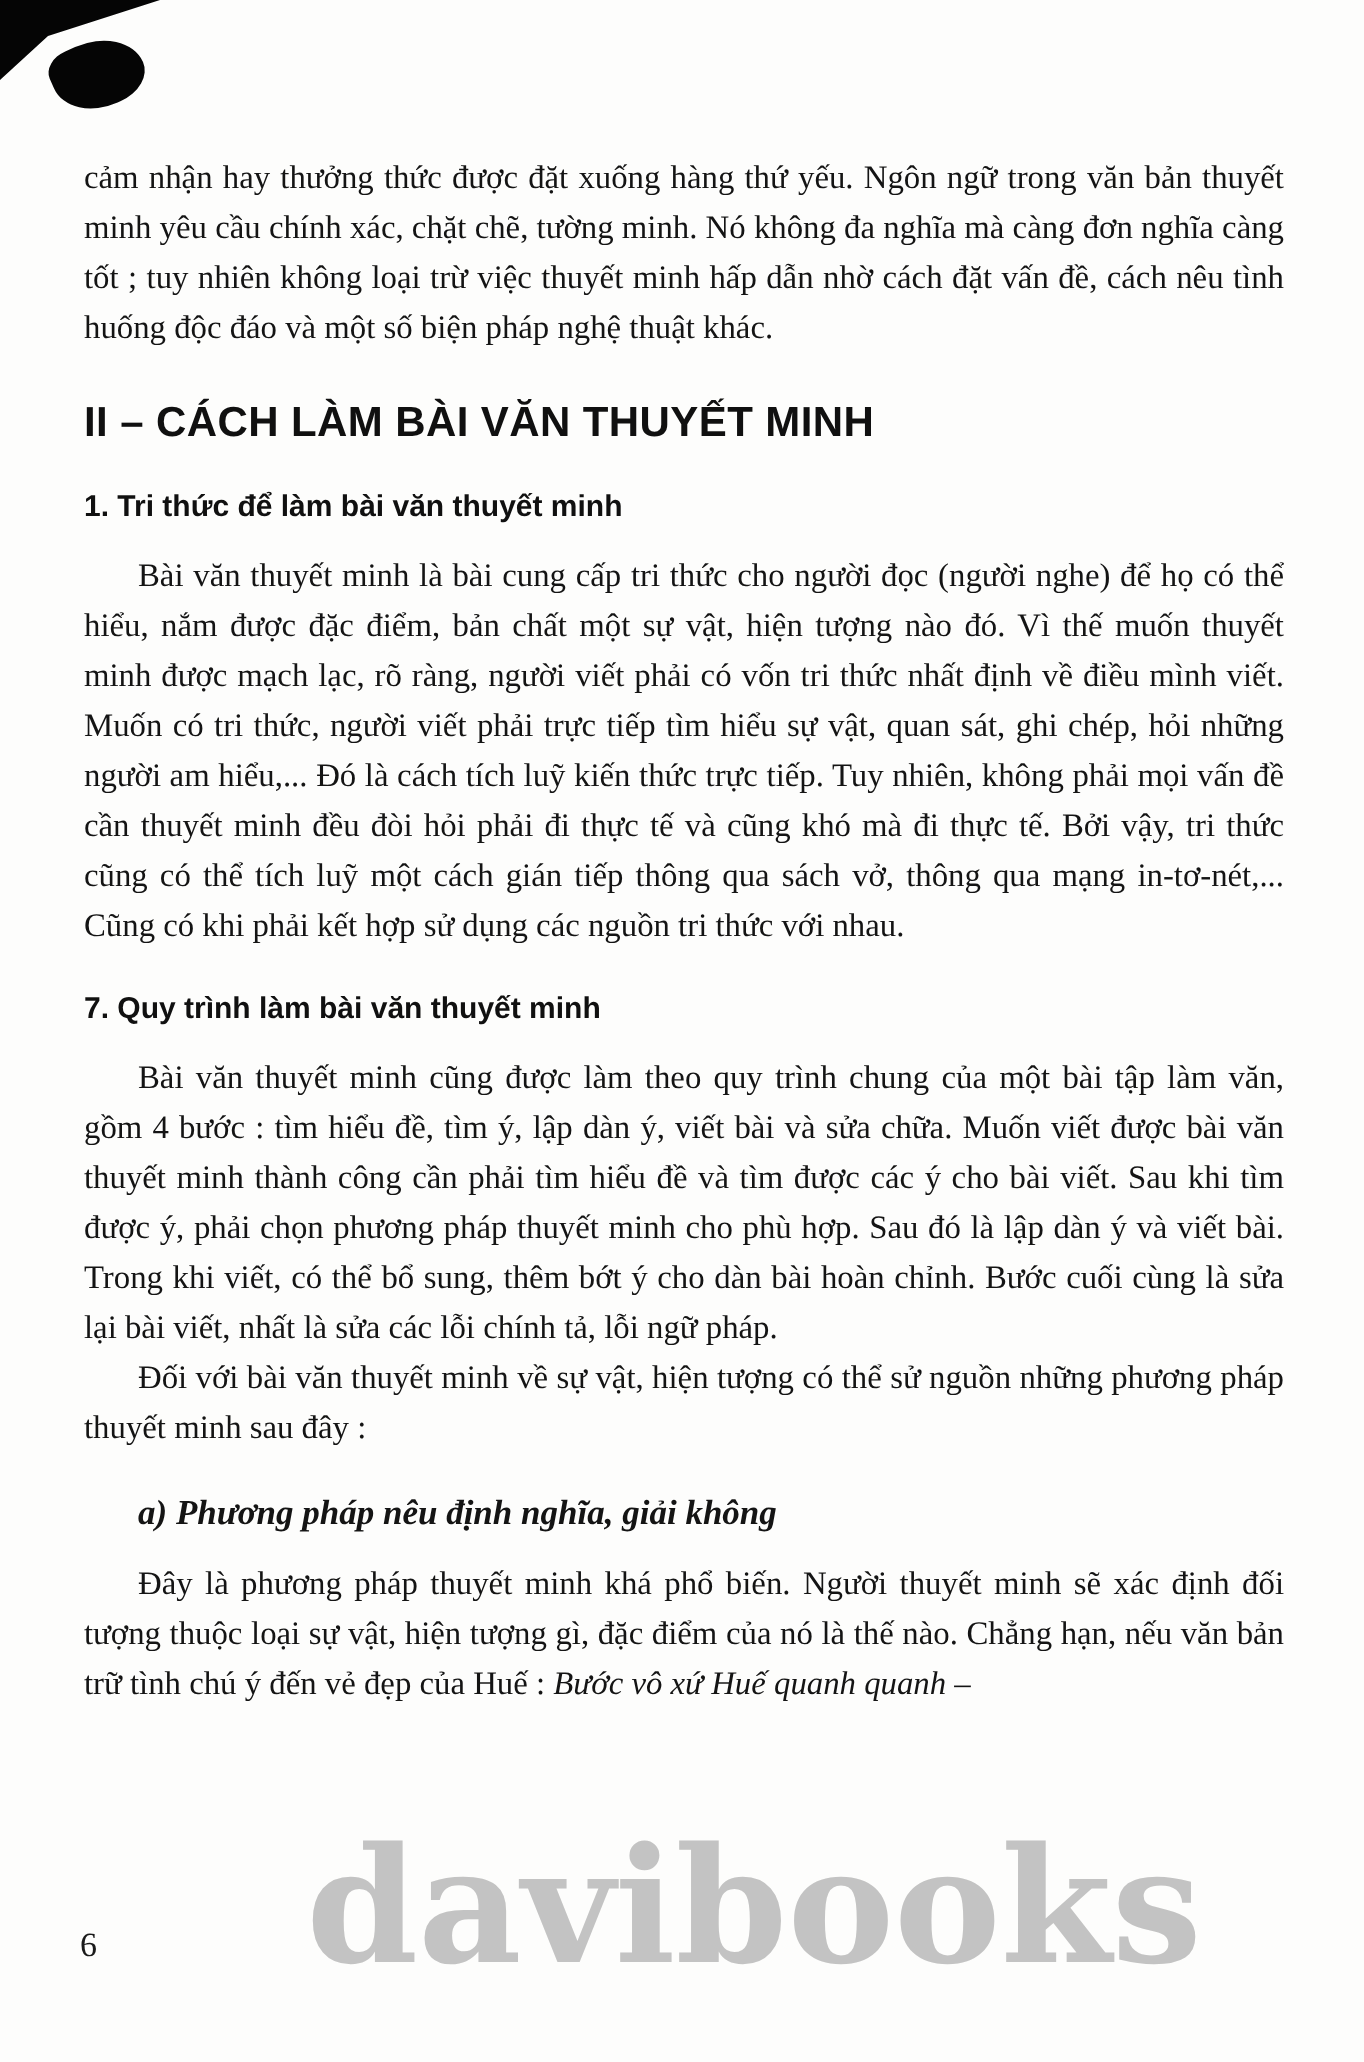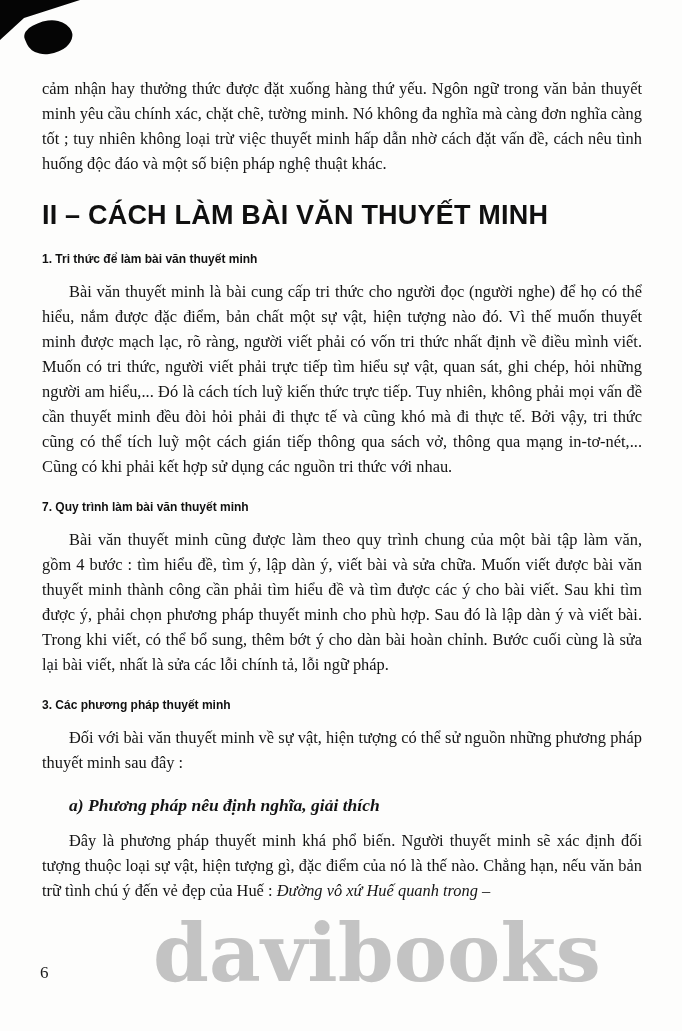--- a/index.html
+++ b/index.html
@@ -26,29 +26,29 @@
   p.body {
     font-size: 16.4px;
     line-height: 25px;
     text-align: justify;
     margin: 0;
   }
   p.indent { text-indent: 27px; }
   h2.section-heading {
     font-family: "Liberation Sans", sans-serif;
     font-weight: bold;
-    font-size: 27px;
+    font-size: 21px;
     letter-spacing: 0.2px;
     color: #101010;
     margin: 24px 0 14px 0;
   }
   h3.sub-heading {
     font-family: "Liberation Sans", sans-serif;
     font-weight: bold;
-    font-size: 12px;
+    font-size: 15px;
     color: #101010;
     margin: 21px 0 13px 0;
   }
   h4.method-heading {
     font-family: "Liberation Serif", serif;
     font-weight: bold;
     font-style: italic;
     font-size: 17.5px;
     margin: 20px 0 12px 0;
     text-indent: 27px;
@@ -125,25 +125,24 @@
     <p class="body">cảm nhận hay thưởng thức được đặt xuống hàng thứ yếu. Ngôn ngữ trong văn bản thuyết minh yêu cầu chính xác, chặt chẽ, tường minh. Nó không đa nghĩa mà càng đơn nghĩa càng tốt ; tuy nhiên không loại trừ việc thuyết minh hấp dẫn nhờ cách đặt vấn đề, cách nêu tình huống độc đáo và một số biện pháp nghệ thuật khác.</p>
 
     <h2 class="section-heading">II – CÁCH LÀM BÀI VĂN THUYẾT MINH</h2>
 
     <h3 class="sub-heading">1. Tri thức để làm bài văn thuyết minh</h3>
     <p class="body indent">Bài văn thuyết minh là bài cung cấp tri thức cho người đọc (người nghe) để họ có thể hiểu, nắm được đặc điểm, bản chất một sự vật, hiện tượng nào đó. Vì thế muốn thuyết minh được mạch lạc, rõ ràng, người viết phải có vốn tri thức nhất định về điều mình viết. Muốn có tri thức, người viết phải trực tiếp tìm hiểu sự vật, quan sát, ghi chép, hỏi những người am hiểu,... Đó là cách tích luỹ kiến thức trực tiếp. Tuy nhiên, không phải mọi vấn đề cần thuyết minh đều đòi hỏi phải đi thực tế và cũng khó mà đi thực tế. Bởi vậy, tri thức cũng có thể tích luỹ một cách gián tiếp thông qua sách vở, thông qua mạng in-tơ-nét,... Cũng có khi phải kết hợp sử dụng các nguồn tri thức với nhau.</p>
 
     <h3 class="sub-heading">7. Quy trình làm bài văn thuyết minh</h3>
     <p class="body indent">Bài văn thuyết minh cũng được làm theo quy trình chung của một bài tập làm văn, gồm 4 bước : tìm hiểu đề, tìm ý, lập dàn ý, viết bài và sửa chữa. Muốn viết được bài văn thuyết minh thành công cần phải tìm hiểu đề và tìm được các ý cho bài viết. Sau khi tìm được ý, phải chọn phương pháp thuyết minh cho phù hợp. Sau đó là lập dàn ý và viết bài. Trong khi viết, có thể bổ sung, thêm bớt ý cho dàn bài hoàn chỉnh. Bước cuối cùng là sửa lại bài viết, nhất là sửa các lỗi chính tả, lỗi ngữ pháp.</p>
 
-    <h3 class="sub-heading">3. Các phương pháp thuyết minh</h3>
     <p class="body indent">Đối với bài văn thuyết minh về sự vật, hiện tượng có thể sử nguồn những phương pháp thuyết minh sau đây :</p>
 
-    <h4 class="method-heading">a) Phương pháp nêu định nghĩa, giải thích</h4>
-    <p class="body indent"><span>Đây là phương pháp thuyết minh khá phổ biến. Người thuyết minh sẽ xác định đối tượng thuộc loại sự vật, hiện tượng gì, đặc điểm của nó là thế nào. Chẳng hạn, nếu văn bản trữ tình chú ý đến vẻ đẹp của Huế : </span><span class="quote-italic">Đường vô xứ Huế quanh trong –</span></p>
+    <h4 class="method-heading">a) Phương pháp nêu định nghĩa, giải không</h4>
+    <p class="body indent"><span>Đây là phương pháp thuyết minh khá phổ biến. Người thuyết minh sẽ xác định đối tượng thuộc loại sự vật, hiện tượng gì, đặc điểm của nó là thế nào. Chẳng hạn, nếu văn bản trữ tình chú ý đến vẻ đẹp của Huế : </span><span class="quote-italic">Bước vô xứ Huế quanh quanh –</span></p>
 
   </div>
 
   <div class="watermark-brand">davibooks</div>
 
   <div class="page-number">6</div>
 
 </div>
 
 </body></html>

